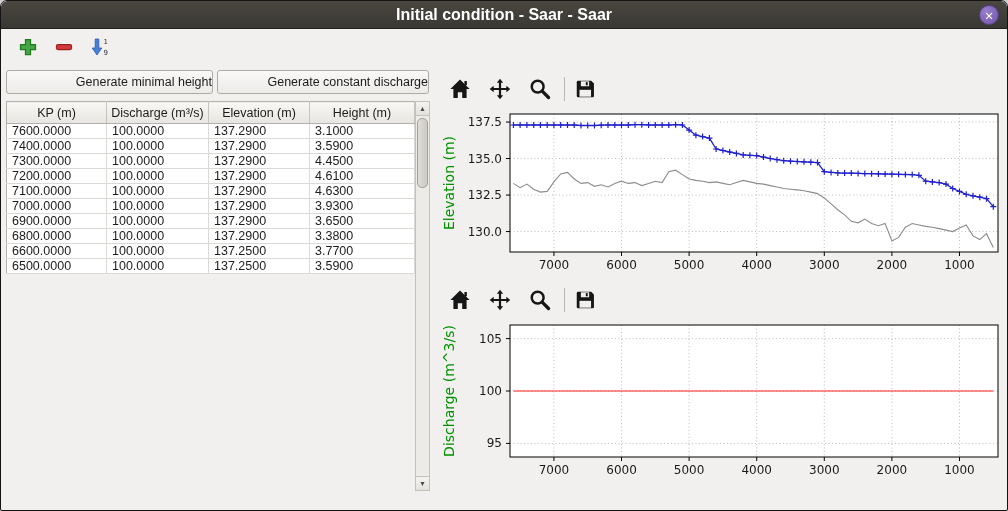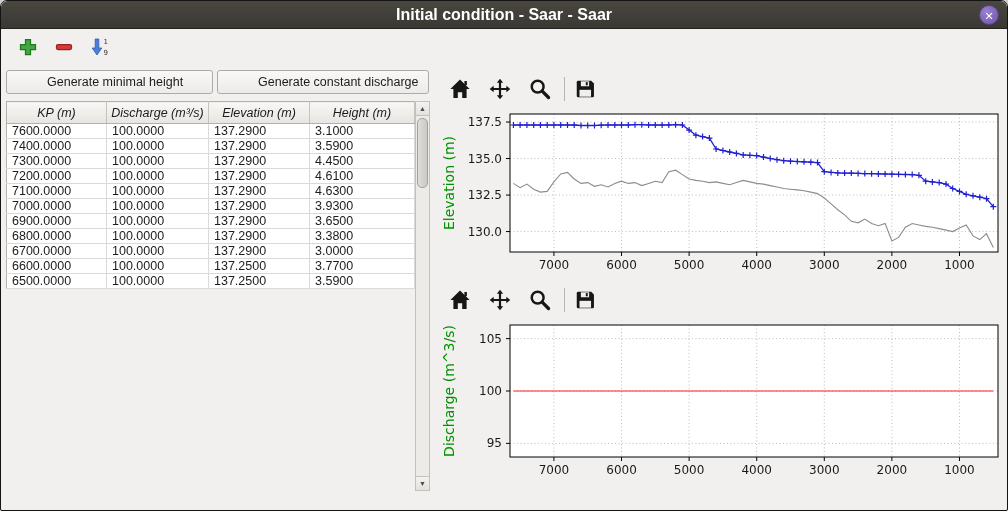--- a/index.html
+++ b/index.html
@@ -16,30 +16,30 @@
   .close-btn{position:absolute;top:4px;right:8px;width:20px;height:20px;border-radius:50%;
              background:radial-gradient(circle at 35% 30%, #9b80d2, #6e54a6);
              color:#fff;font-size:11px;line-height:20px;text-align:center;border:1px solid #57428a;}
   
   .app-toolbar{position:absolute;top:29px;left:0;right:0;height:33px;}
   .tbtn{position:absolute;top:4px;width:26px;height:26px;padding:2px;border:1px solid transparent;border-radius:3px;}
   .tbtn svg{width:100%;height:100%;display:block;}
   
   .gen-btn{position:absolute;top:69px;height:24px;background:linear-gradient(#f9f8f7,#ecebe8);
            border:1px solid #aeaaa5;border-radius:3px;font-size:12.5px;color:#1c1c1c;
-           text-align:left;line-height:22px;padding-left:40px;}
+           text-align:right;line-height:22px;padding-left:40px;}
   #btn-min{left:5px;width:207px;}
   #btn-const{left:216px;width:212px;}
   
   .data-table{position:absolute;left:5px;top:100px;width:408px;border-collapse:collapse;
               table-layout:fixed;background:#fff;border:1px solid #b4b1ab;}
   .data-table th{height:22px;font-size:12.5px;font-weight:400;
                  background:linear-gradient(#f8f7f5,#e7e5e1);
                  border-right:1px solid #c6c3bd;border-bottom:1px solid #b4b1ab;
-                 overflow:hidden;white-space:nowrap;font-style:italic;}
+                 overflow:hidden;white-space:nowrap;}
   .data-table td{height:15px;font-size:12.5px;padding:0 0 0 5px;background:#fff;
                  border-right:1px solid #dcdad6;border-bottom:1px solid #dcdad6;
                  overflow:hidden;white-space:nowrap;}
   
   .vscroll{position:absolute;left:414px;top:100px;width:15px;height:390px;background:#ecebe8;
            border:1px solid #c4c1bb;}
   .varrow{position:absolute;left:0;width:13px;height:14px;text-align:center;font-size:7px;
           line-height:14px;color:#4c4c4c;background:linear-gradient(#f4f3f1,#e3e1dd);}
   .varrow.up{top:0;border-bottom:1px solid #c4c1bb;}
   .varrow.down{bottom:0;border-top:1px solid #c4c1bb;}
@@ -139,26 +139,20 @@
           <td>6900.0000</td>
           <td>100.0000</td>
           <td>137.2900</td>
           <td>3.6500</td>
         </tr>
         <tr>
           <td>6800.0000</td>
           <td>100.0000</td>
           <td>137.2900</td>
           <td>3.3800</td>
-        </tr>
-        <tr>
-          <td>6700.0000</td>
-          <td>100.0000</td>
-          <td>137.2900</td>
-          <td>3.0000</td>
         </tr>
         <tr>
           <td>6600.0000</td>
           <td>100.0000</td>
           <td>137.2500</td>
           <td>3.7700</td>
         </tr>
         <tr>
           <td>6500.0000</td>
           <td>100.0000</td>

